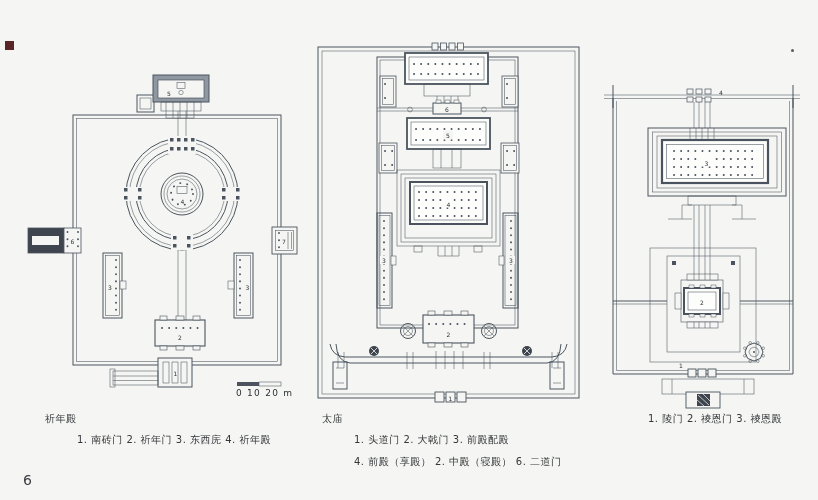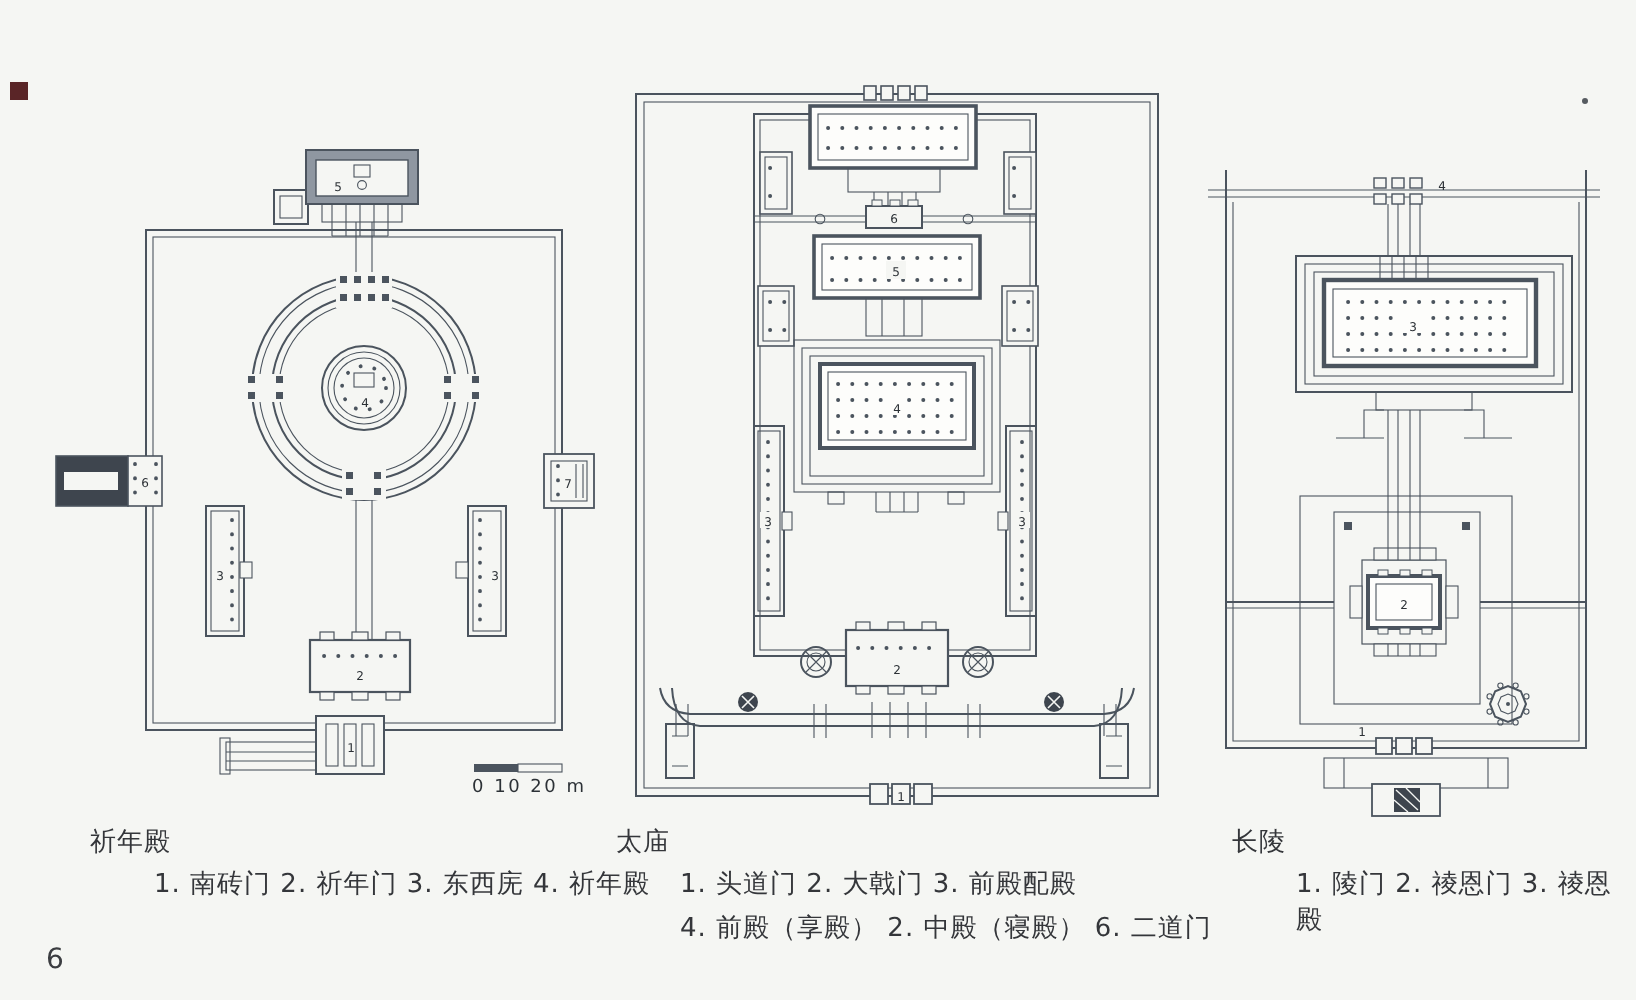--- a/index.html
+++ b/index.html
@@ -9,21 +9,21 @@
   body{width:818px;height:500px;background:var(--paper);position:relative;overflow:hidden;
        font-family:"DejaVu Sans",sans-serif;}
   svg{position:absolute;overflow:visible;}
   .ln{fill:none;stroke:var(--ink);stroke-width:1;}
   .thin{fill:none;stroke:var(--ink);stroke-width:.55;}
   .fillp{fill:var(--paper);stroke:var(--ink);}
   .wall{fill:#fdfdfb;stroke:var(--ink);}
   .dots{fill:none;stroke:var(--ink);stroke-width:1.9;stroke-linecap:round;stroke-dasharray:.1 7;}
   .post{fill:var(--ink);stroke:none;}
   .lbl{font-family:"DejaVu Sans",sans-serif;font-size:6px;fill:#2c3136;text-anchor:middle;}
-  .caption{position:absolute;color:var(--text);font-size:13px;letter-spacing:.5px;}
+  .caption{position:absolute;color:var(--text);font-size:10px;letter-spacing:.5px;}
   .cap-title{height:21px;}
   .cap-line{height:22px;margin-left:32px;}
   .page-num{position:absolute;color:#3b3d41;font-size:14px;}
   .red-mark{position:absolute;background:var(--red);}
   .ink-dot{position:absolute;background:#565b60;border-radius:50%;}
 </style>
 </head>
 <body>
 
 <svg style="left:20px;top:55px" width="300" height="350" viewBox="20 55 300 350">
@@ -393,27 +393,26 @@
     <rect x="697" y="394" width="13" height="12" fill="var(--dark)"></rect>
     <path d="M698,395 L709,405 M703,394 L710,401 M697,400 L704,406" stroke="var(--paper)" stroke-width=".7" fill="none"></path>
   </g>
 </svg>
 
 <div class="caption" style="left:45px;top:412px;">
   <div class="cap-title">祈年殿</div>
   <div class="cap-line">1. 南砖门  2. 祈年门  3. 东西庑  4. 祈年殿</div>
 </div>
 
-<div class="caption" style="left:308px;top:412px;">
+<div class="caption" style="left:322px;top:412px;">
   <div class="cap-title">太庙</div>
   <div class="cap-line">1. 头道门  2. 大戟门  3. 前殿配殿</div>
   <div class="cap-line">4. 前殿（享殿）  2. 中殿（寝殿）  6. 二道门</div>
 </div>
 
 <div class="caption" style="left:616px;top:412px;">
-  <div class="cap-title">长陵</div>
   <div class="cap-line">1. 陵门  2. 祾恩门  3. 祾恩殿</div>
 </div>
 
 <div class="page-num" style="left:23px;top:472px;">6</div>
 
 <div class="red-mark" style="left:5px;top:41px;width:9px;height:9px;"></div>
 <div class="ink-dot" style="left:791px;top:49px;width:3px;height:3px;"></div>
 
 </body></html>

